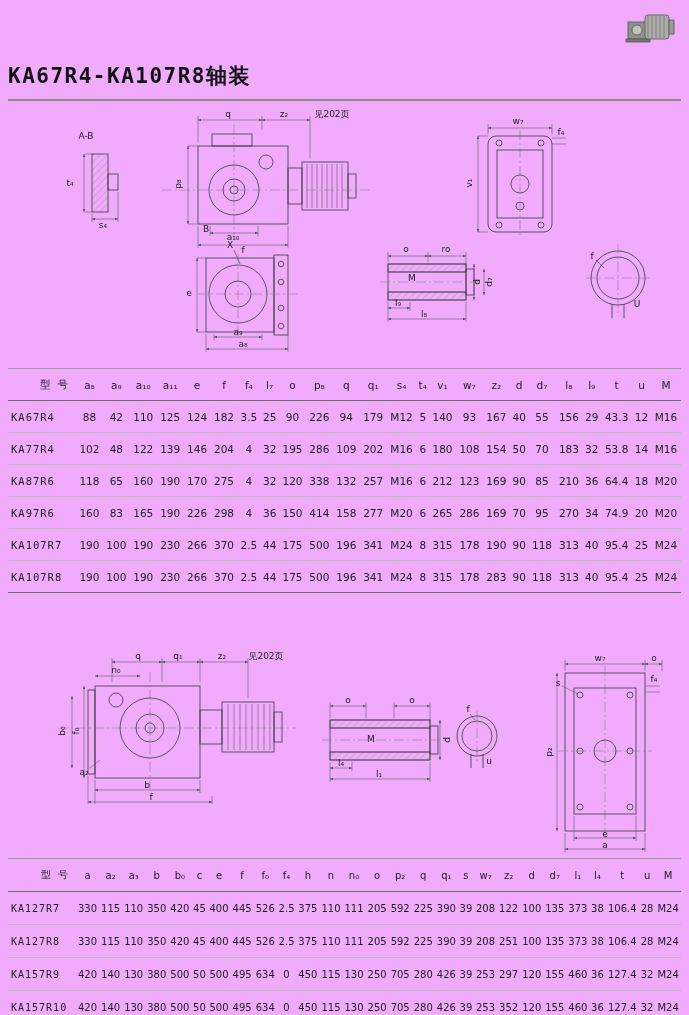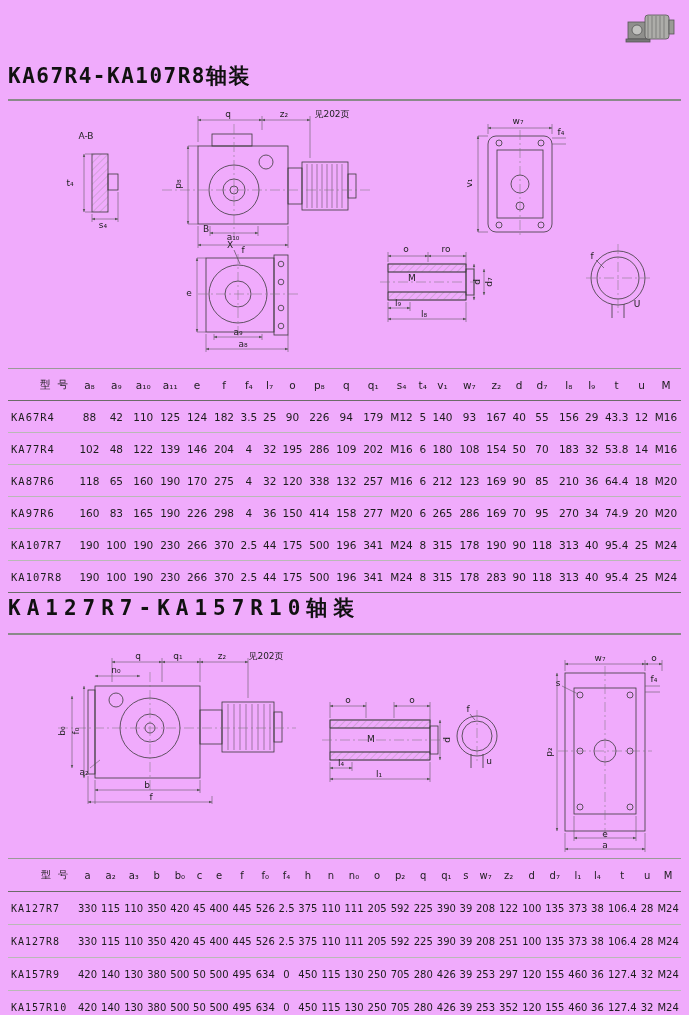--- a/index.html
+++ b/index.html
@@ -384,21 +384,20 @@
             <td>313</td>
             <td>40</td>
             <td>95.4</td>
             <td>25</td>
             <td>M24</td>
           </tr>
         </tbody>
       </table>
   </div>
 
-  <div class="title" id="title2">KA127R7-KA157R10轴装</div>
 
   <div class="draw" id="d2">
     <svg width="689" height="210">
       <defs>
         <marker id="ar2" markerWidth="8" markerHeight="8" refX="6" refY="3" orient="auto-start-reverse">
           <path d="M0 0.6L6.5 3L0 5.4Z" fill="#555"></path>
         </marker>
         <pattern id="h2" width="5" height="5" patternUnits="userSpaceOnUse" patternTransform="rotate(45)">
           <line x1="0" y1="0" x2="0" y2="5" stroke="#8a8a8a" stroke-width="0.6"></line>
         </pattern>

